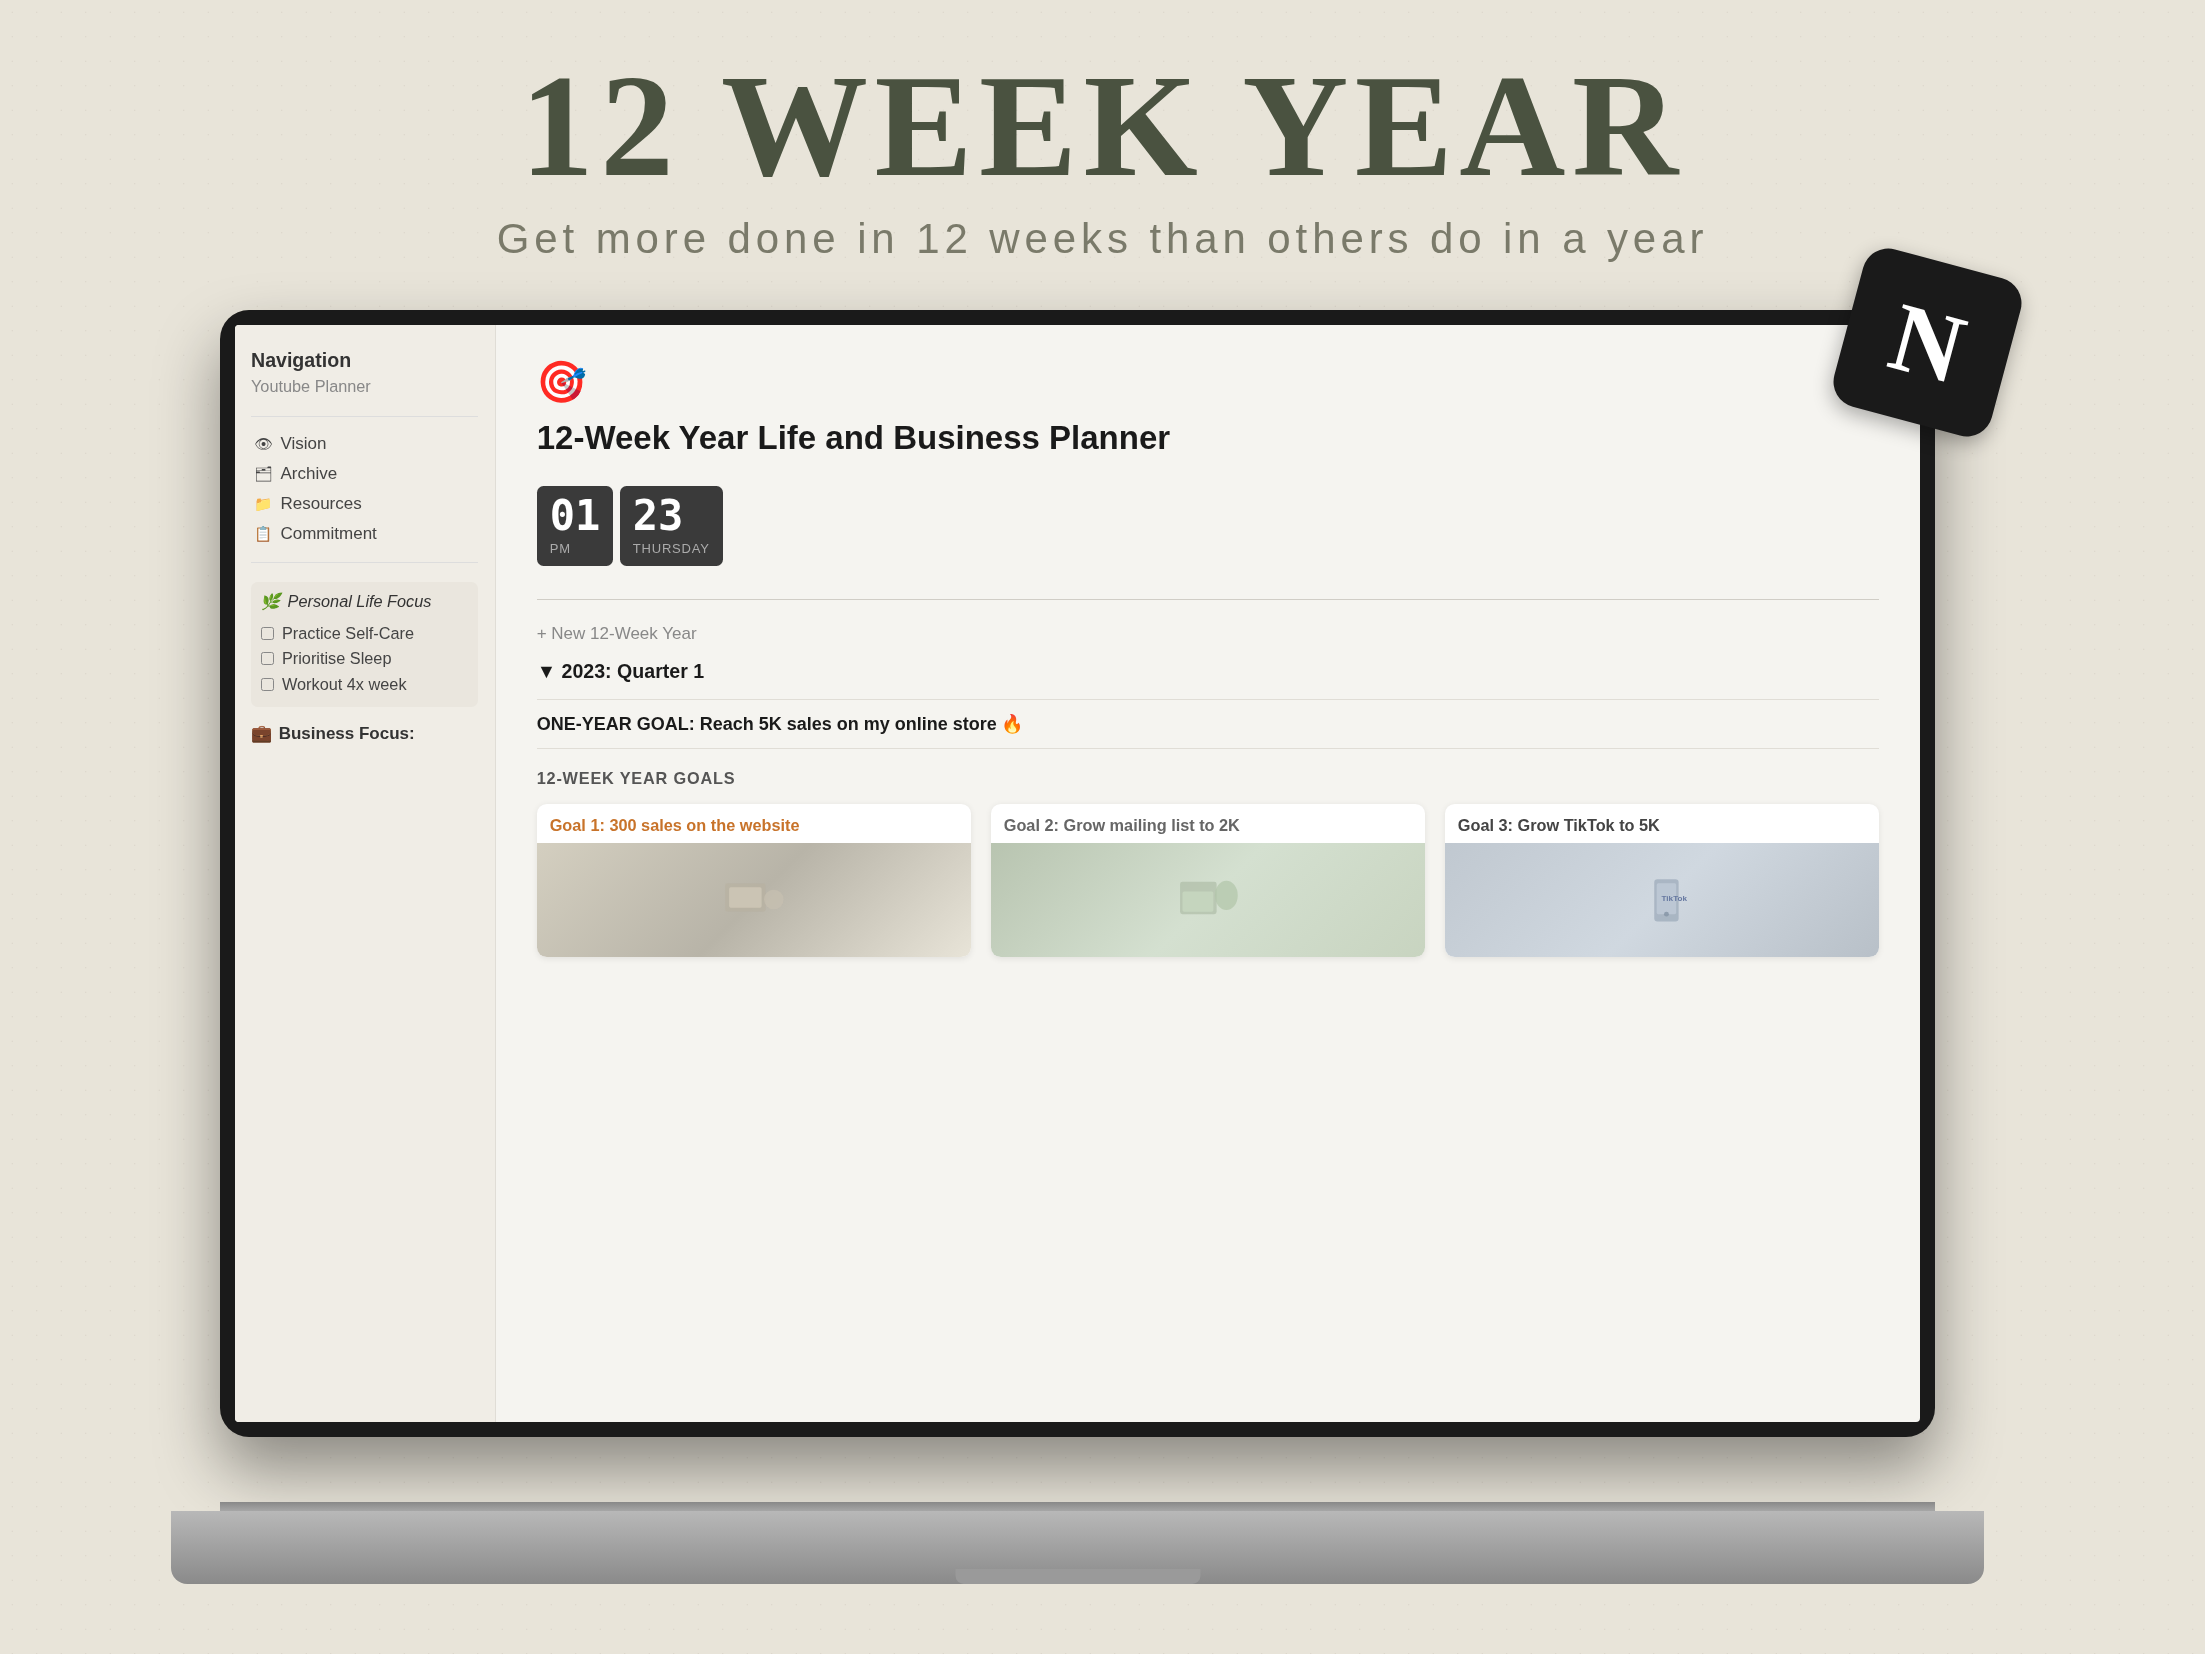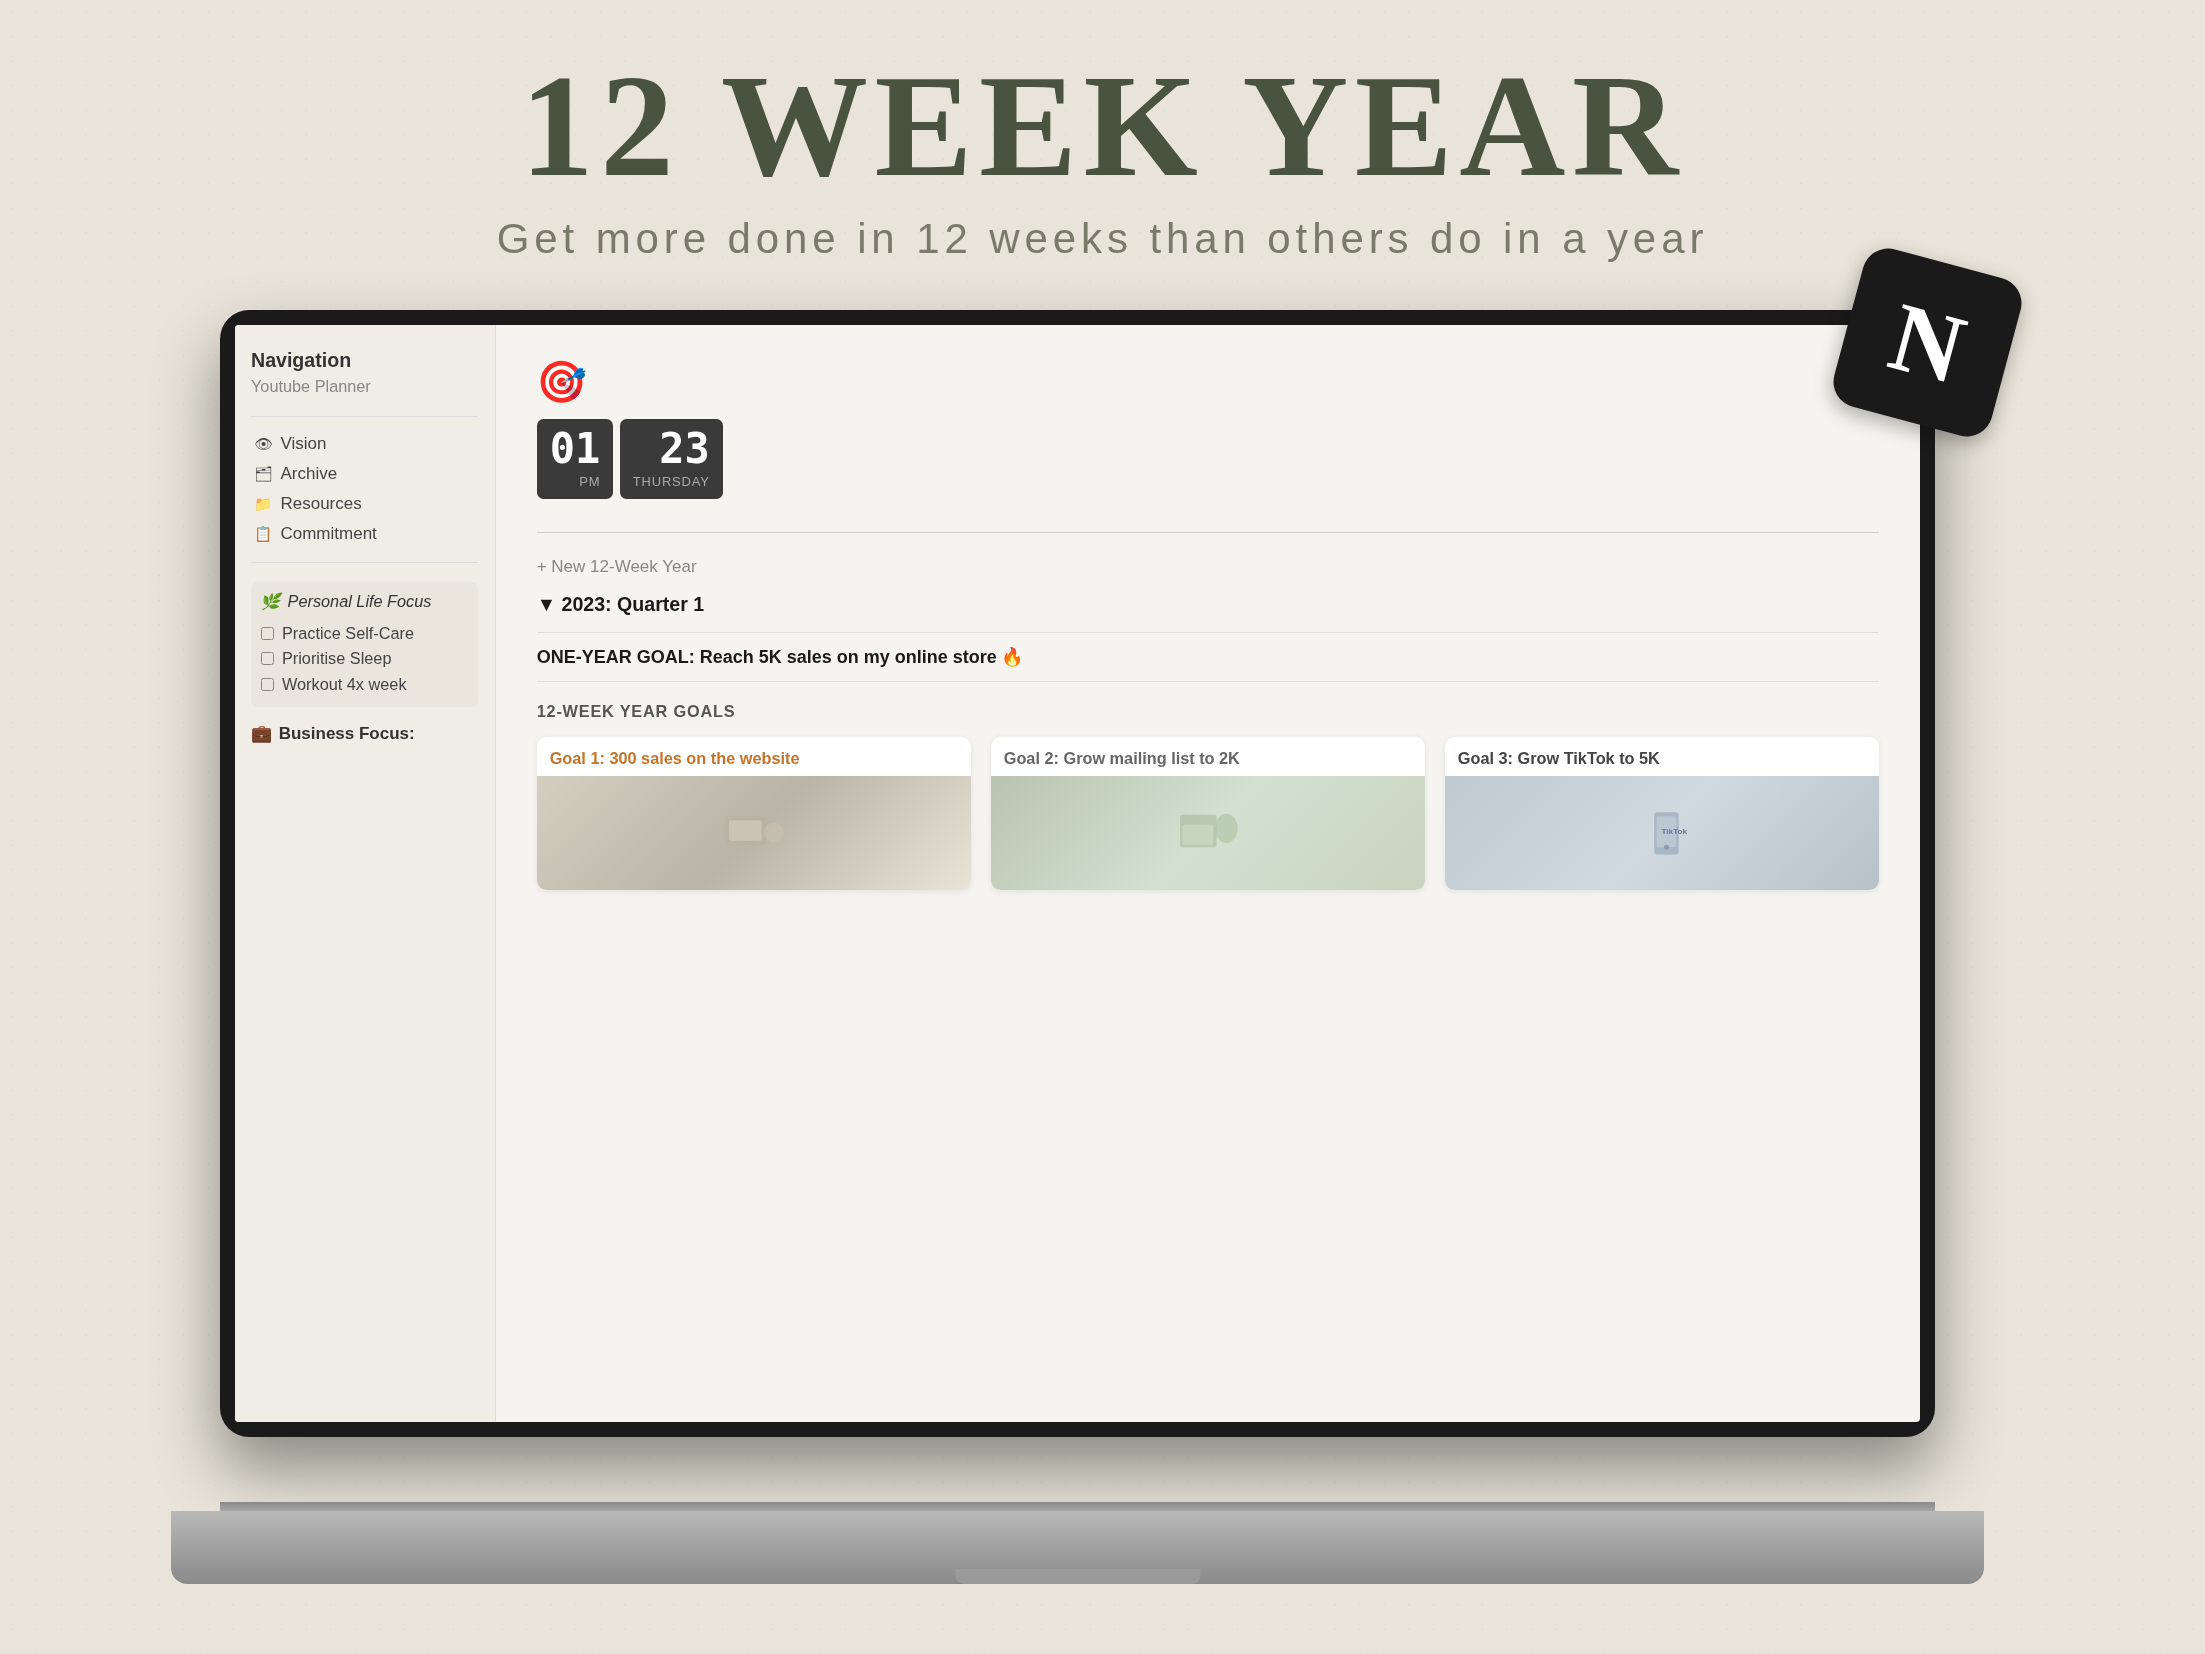--- a/index.html
+++ b/index.html
@@ -244,21 +244,21 @@
       display: flex;
       gap: 6.5px;
       flex-shrink: 0;
     }
 
     .time-block {
       background: #3a3a3a;
       color: white;
       border-radius: 6.5px;
       padding: 9.8px 13px;
-      text-align: right;
+      text-align: left;
       min-width: 73px;
     }
 
     .time-number {
       font-size: 42px;
       font-weight: 800;
       line-height: 1;
       font-family: monospace;
     }
 
@@ -476,20 +476,21 @@
           </div>
 
           <div class="business-focus-title">
             <span>💼</span>
             <span>Business Focus:</span>
           </div>
         </div>
 
         <div class="main-content">
           <div class="page-icon">🎯</div>
+          <div class="page-title">12-Week Year  Life and Business Planner</div>
 
           <div class="dashboard-top">
             <div class="time-display">
               <div class="time-block">
                 <div class="time-number">01</div>
                 <div class="time-label">PM</div>
               </div>
               <div class="time-block">
                 <div class="time-number">23</div>
                 <div class="time-label">THURSDAY</div>

